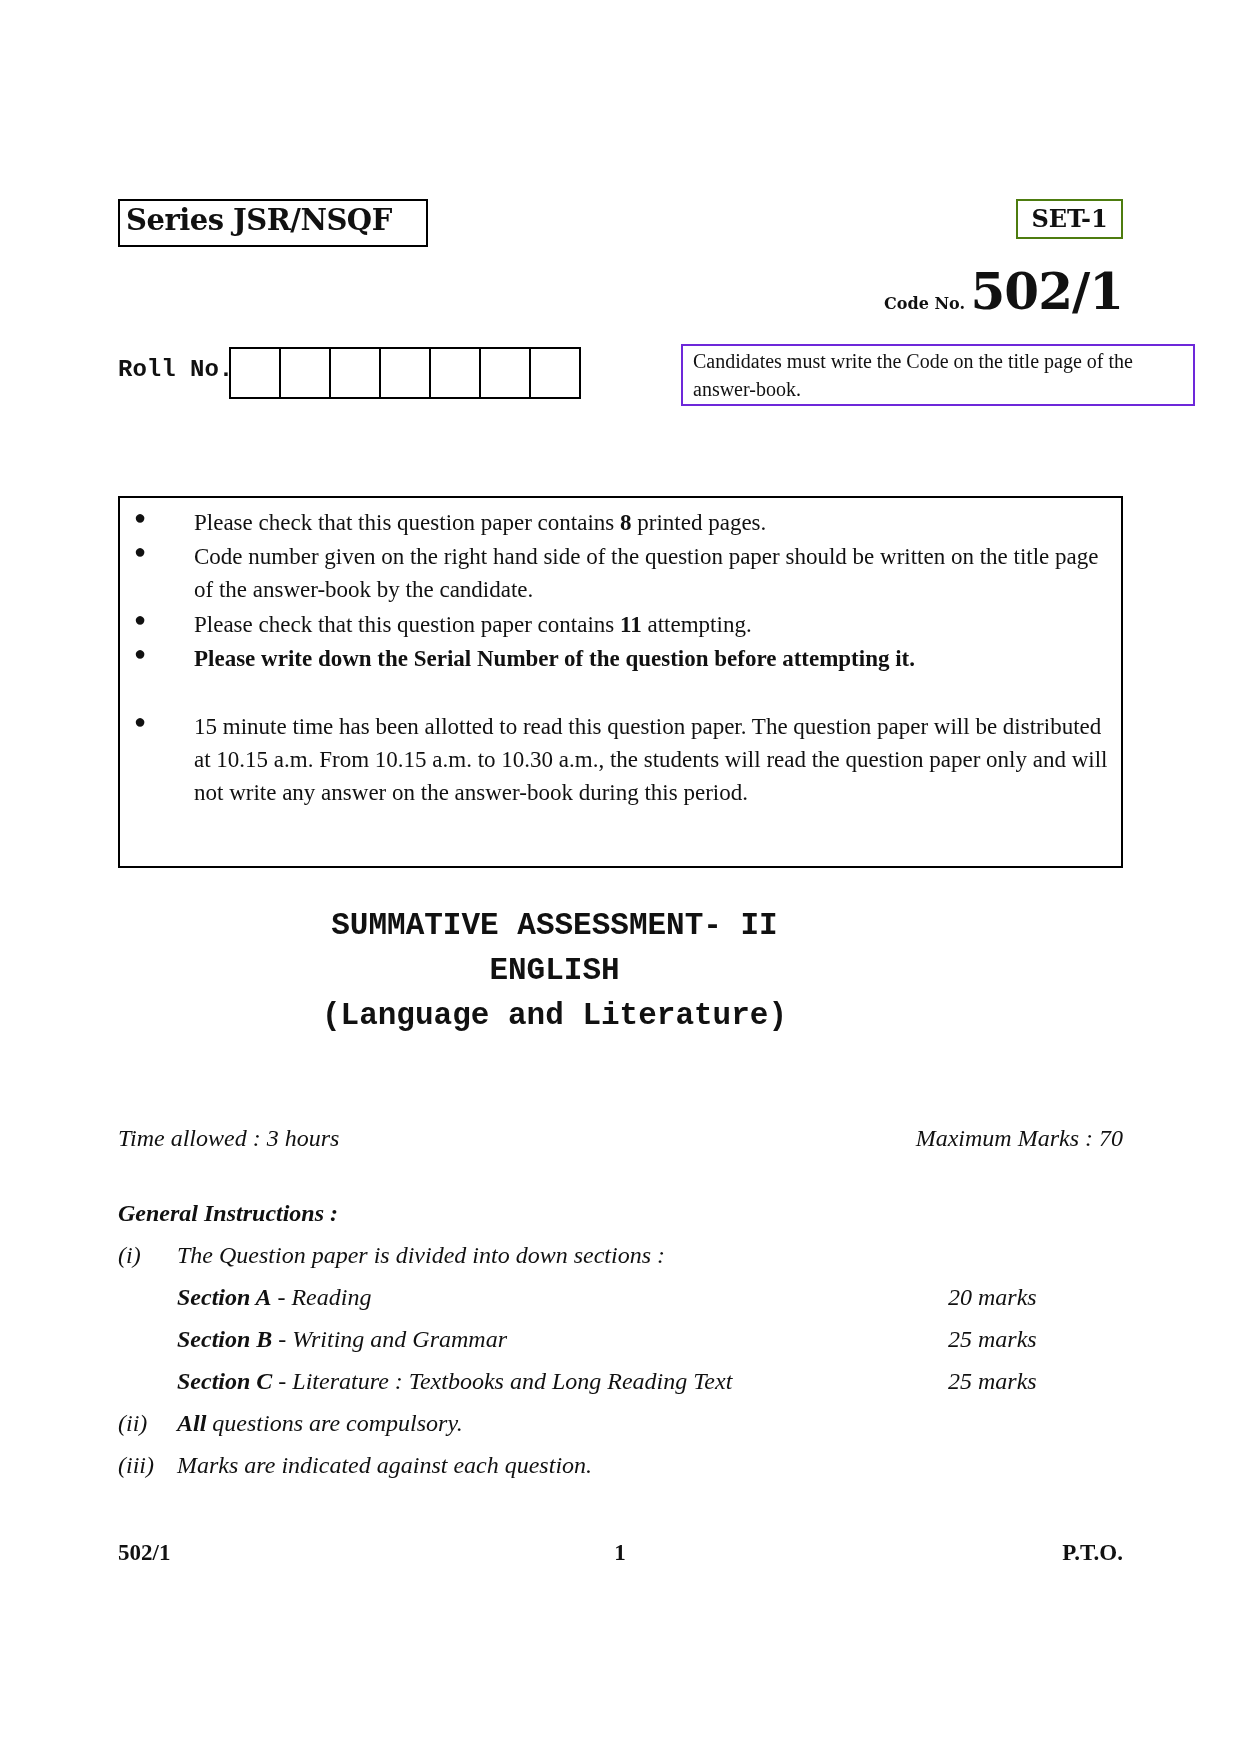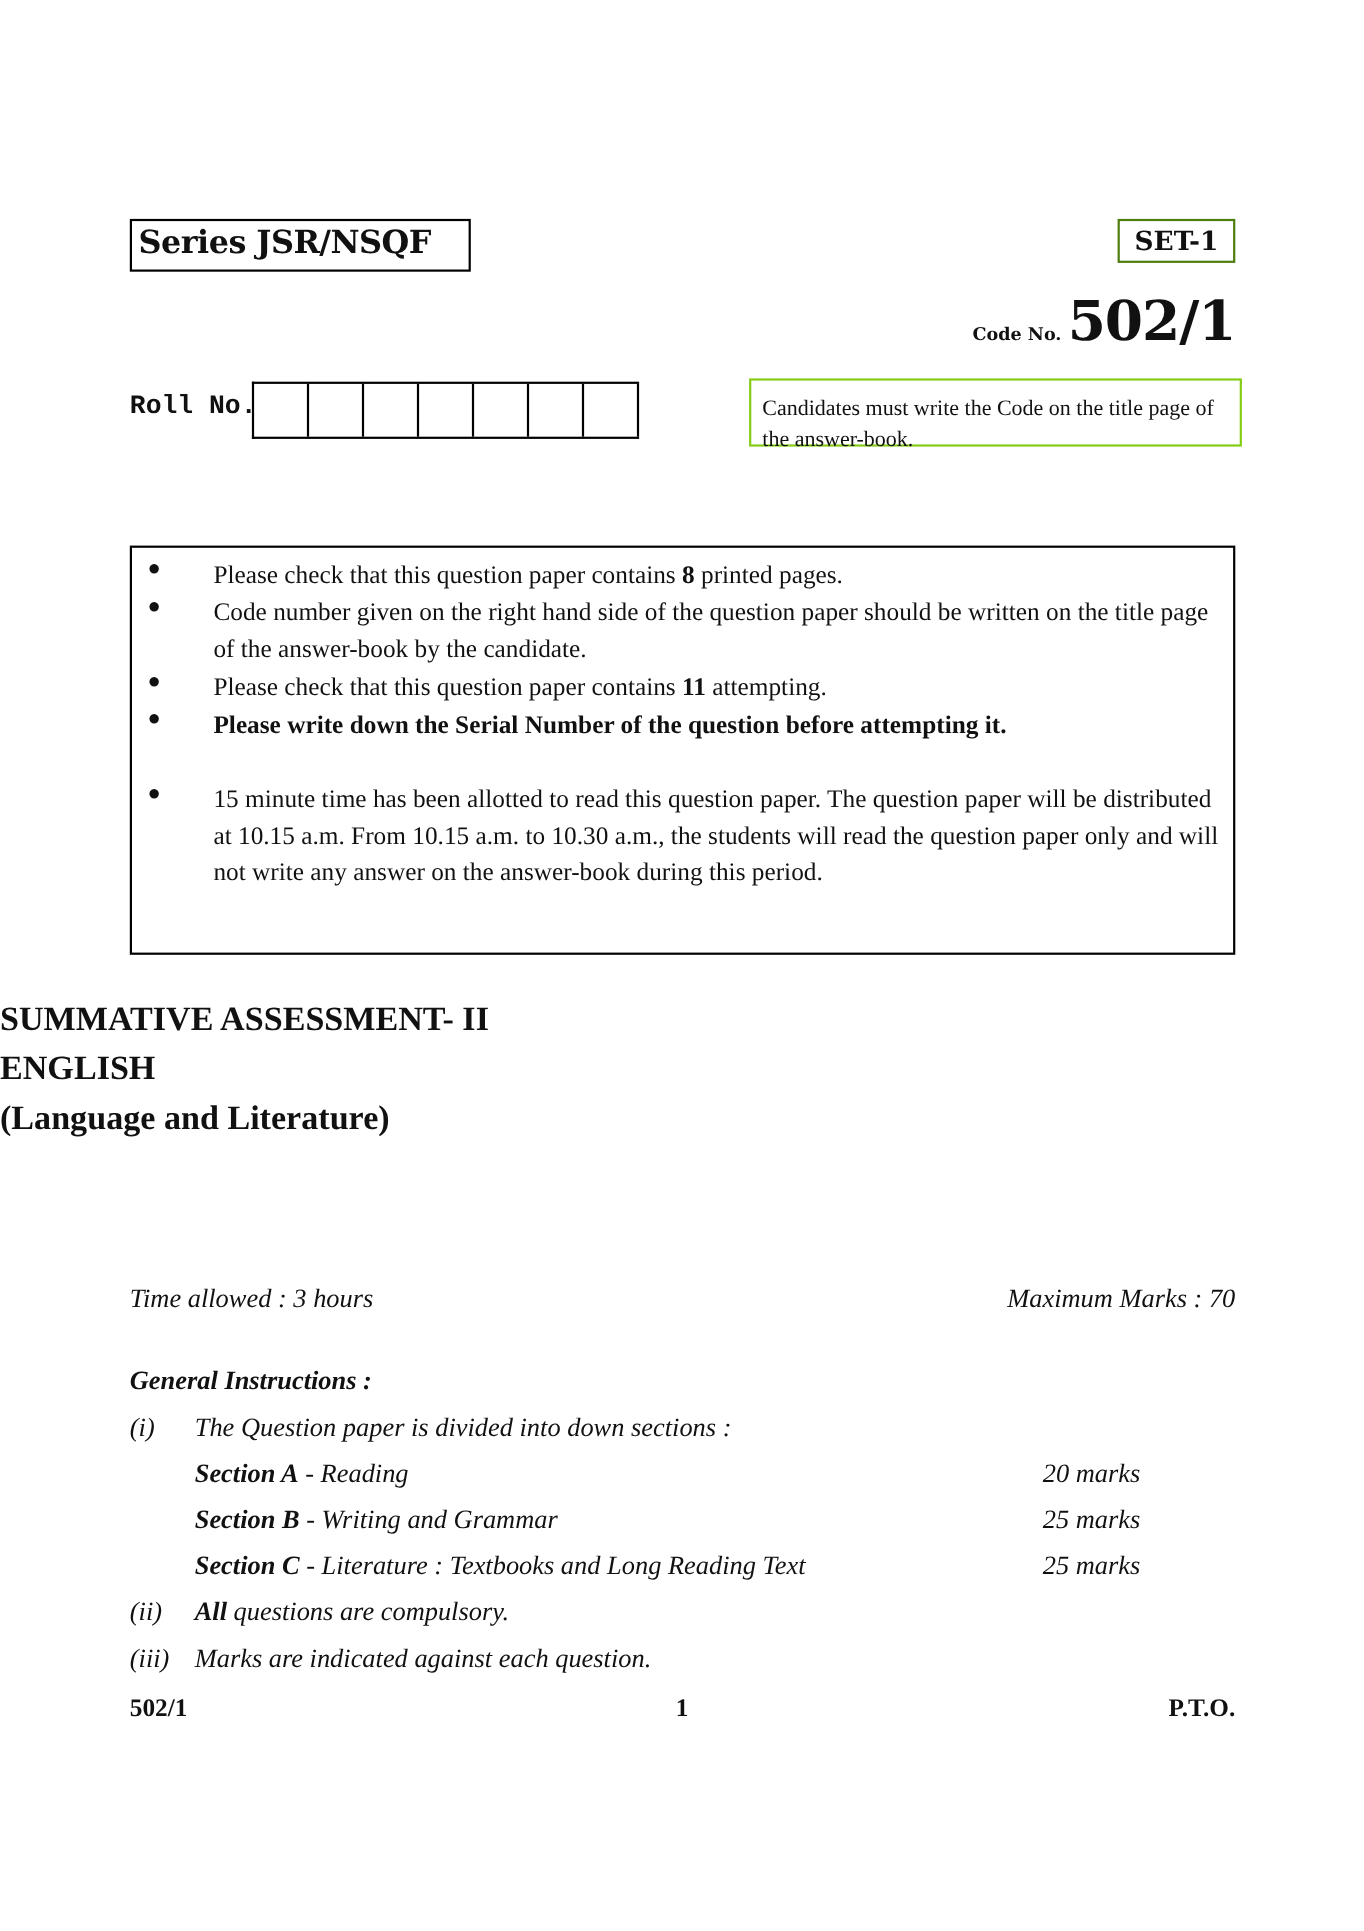--- a/index.html
+++ b/index.html
@@ -14,35 +14,35 @@
              box-sizing: border-box; font-weight: bold; font-size: 24px; line-height: 36px;
              text-align: center; }
   .code-line { right: 117px; top: 262px; white-space: nowrap; font-weight: bold; }
   .code-label { font-size: 16px; vertical-align: baseline; }
   .code-value { font-size: 50px; letter-spacing: -1px; vertical-align: baseline; }
 
   .roll-label { left: 118px; top: 356px; font-size: 24px; font-weight: bold; font-family: Liberation Mono, monospace; }
   .roll-boxes { left: 229px; top: 347px; display: flex; border: 2px solid #000; border-right: none; height: 52px; box-sizing: border-box; }
   .roll-cell { width: 50px; height: 48px; border-right: 2px solid #000; box-sizing: border-box; }
 
-  .cand-box { left: 681px; top: 344px; width: 448px; height: 62px; border: 2px solid #84cc16;
-              box-sizing: border-box; font-size: 20px; line-height: 28px; padding: 11px 10px;
+  .cand-box { left: 681px; top: 344px; width: 514px; height: 62px; border: 2px solid #6d28d9;
+              box-sizing: border-box; font-size: 20px; line-height: 28px; padding: 1px 10px;
               font-family: "Liberation Serif", serif; }
 
   .notice-box { left: 118px; top: 496px; width: 1005px; height: 372px; border: 2px solid #000;
                 box-sizing: border-box; font-family: "Liberation Serif", serif; font-size: 23px; }
   .notice-item { position: absolute; left: 0; width: 100%; }
   .notice-bullet { position: absolute; left: 14px; font-size: 20px; }
   .notice-text { position: absolute; left: 74px; width: 918px; line-height: 33px; }
   .bold { font-weight: bold; }
 
-  .title { left: 0; width: 1109px; font-weight: bold; font-size: 31px;
-           font-family: Liberation Serif, serif; }
+  .title { left: 0; width: 1109px; text-align: center; font-weight: bold; font-size: 31px;
+           font-family: Liberation Mono, monospace; }
 
-  .ital { font-style: italic; font-family: "Liberation Serif", serif; font-size: 24px; margin-top: 43px; }
+  .ital { font-style: italic; font-family: "Liberation Serif", serif; font-size: 24px; }
   .time-allowed { left: 118px; top: 1125px; }
   .max-marks { right: 117px; top: 1125px; }
   .gen-inst { left: 118px; top: 1200px; font-weight: bold; }
   .roman { left: 118px; }
   .inst-text { left: 177px; }
   .marks { left: 948px; }
   .sec-label { font-weight: bold; }
 
   .footer { top: 1540px; font-weight: bold; font-size: 23px; font-family: "Liberation Serif", serif; }
   .footer-left { left: 118px; }

